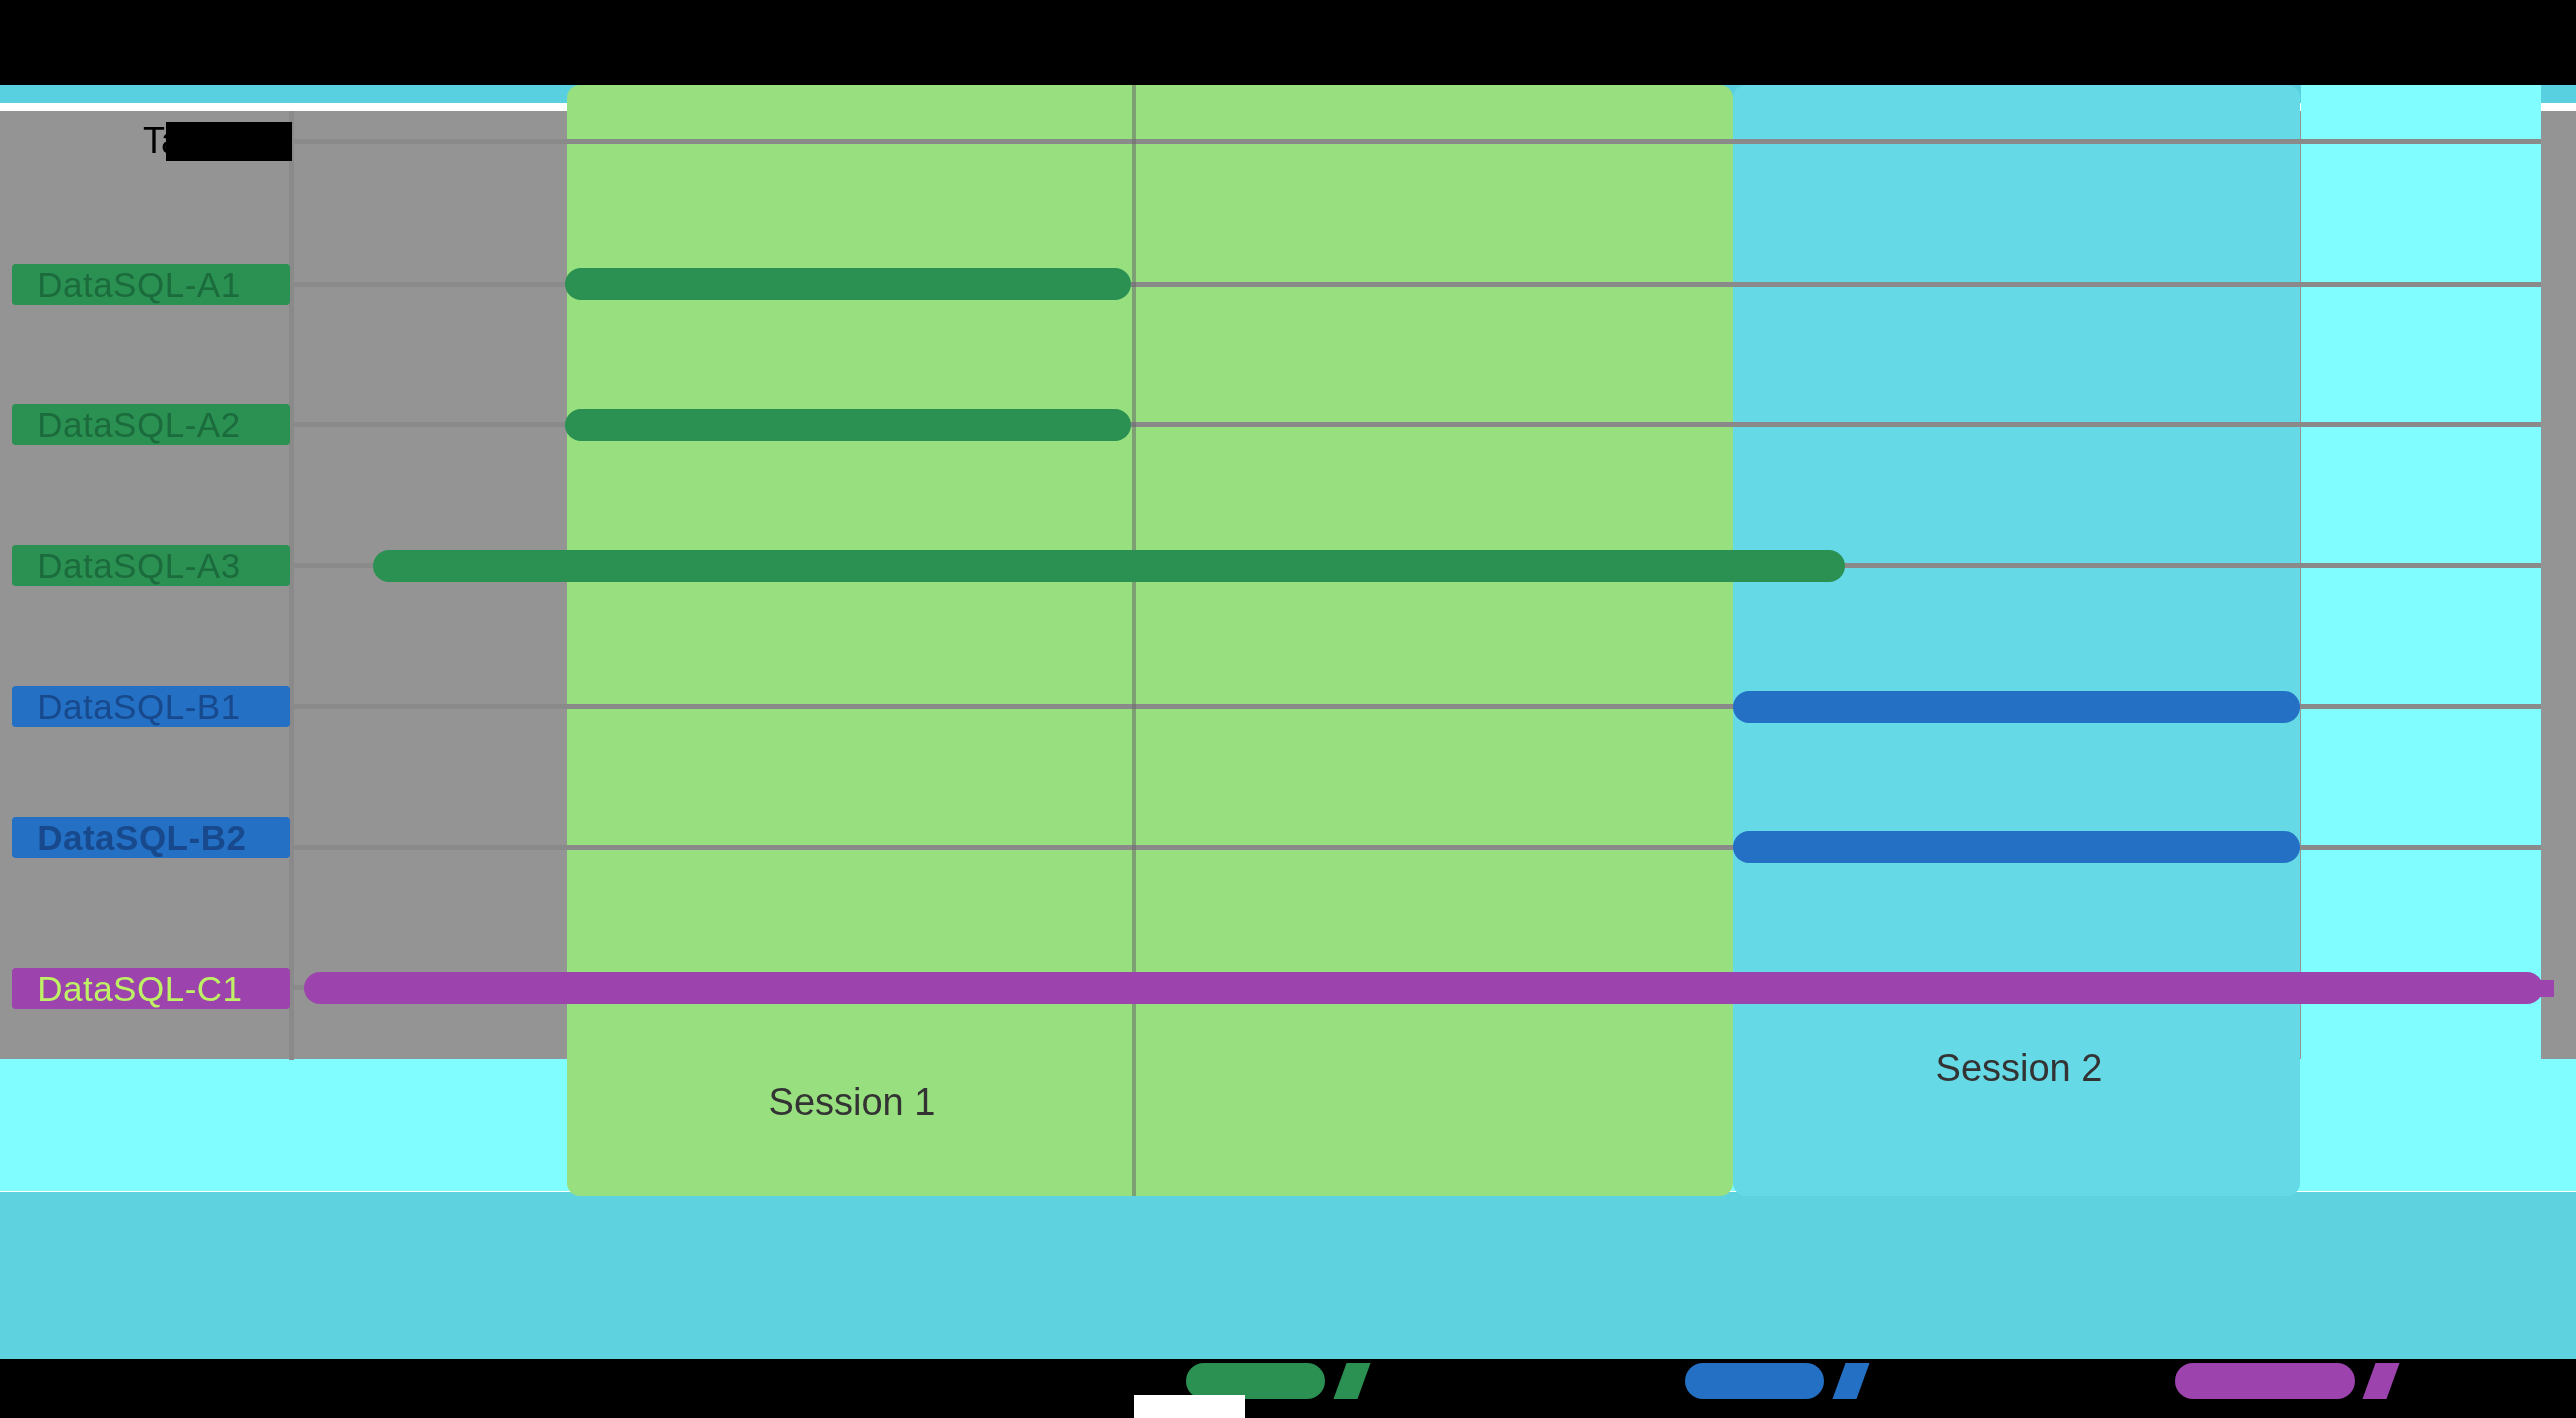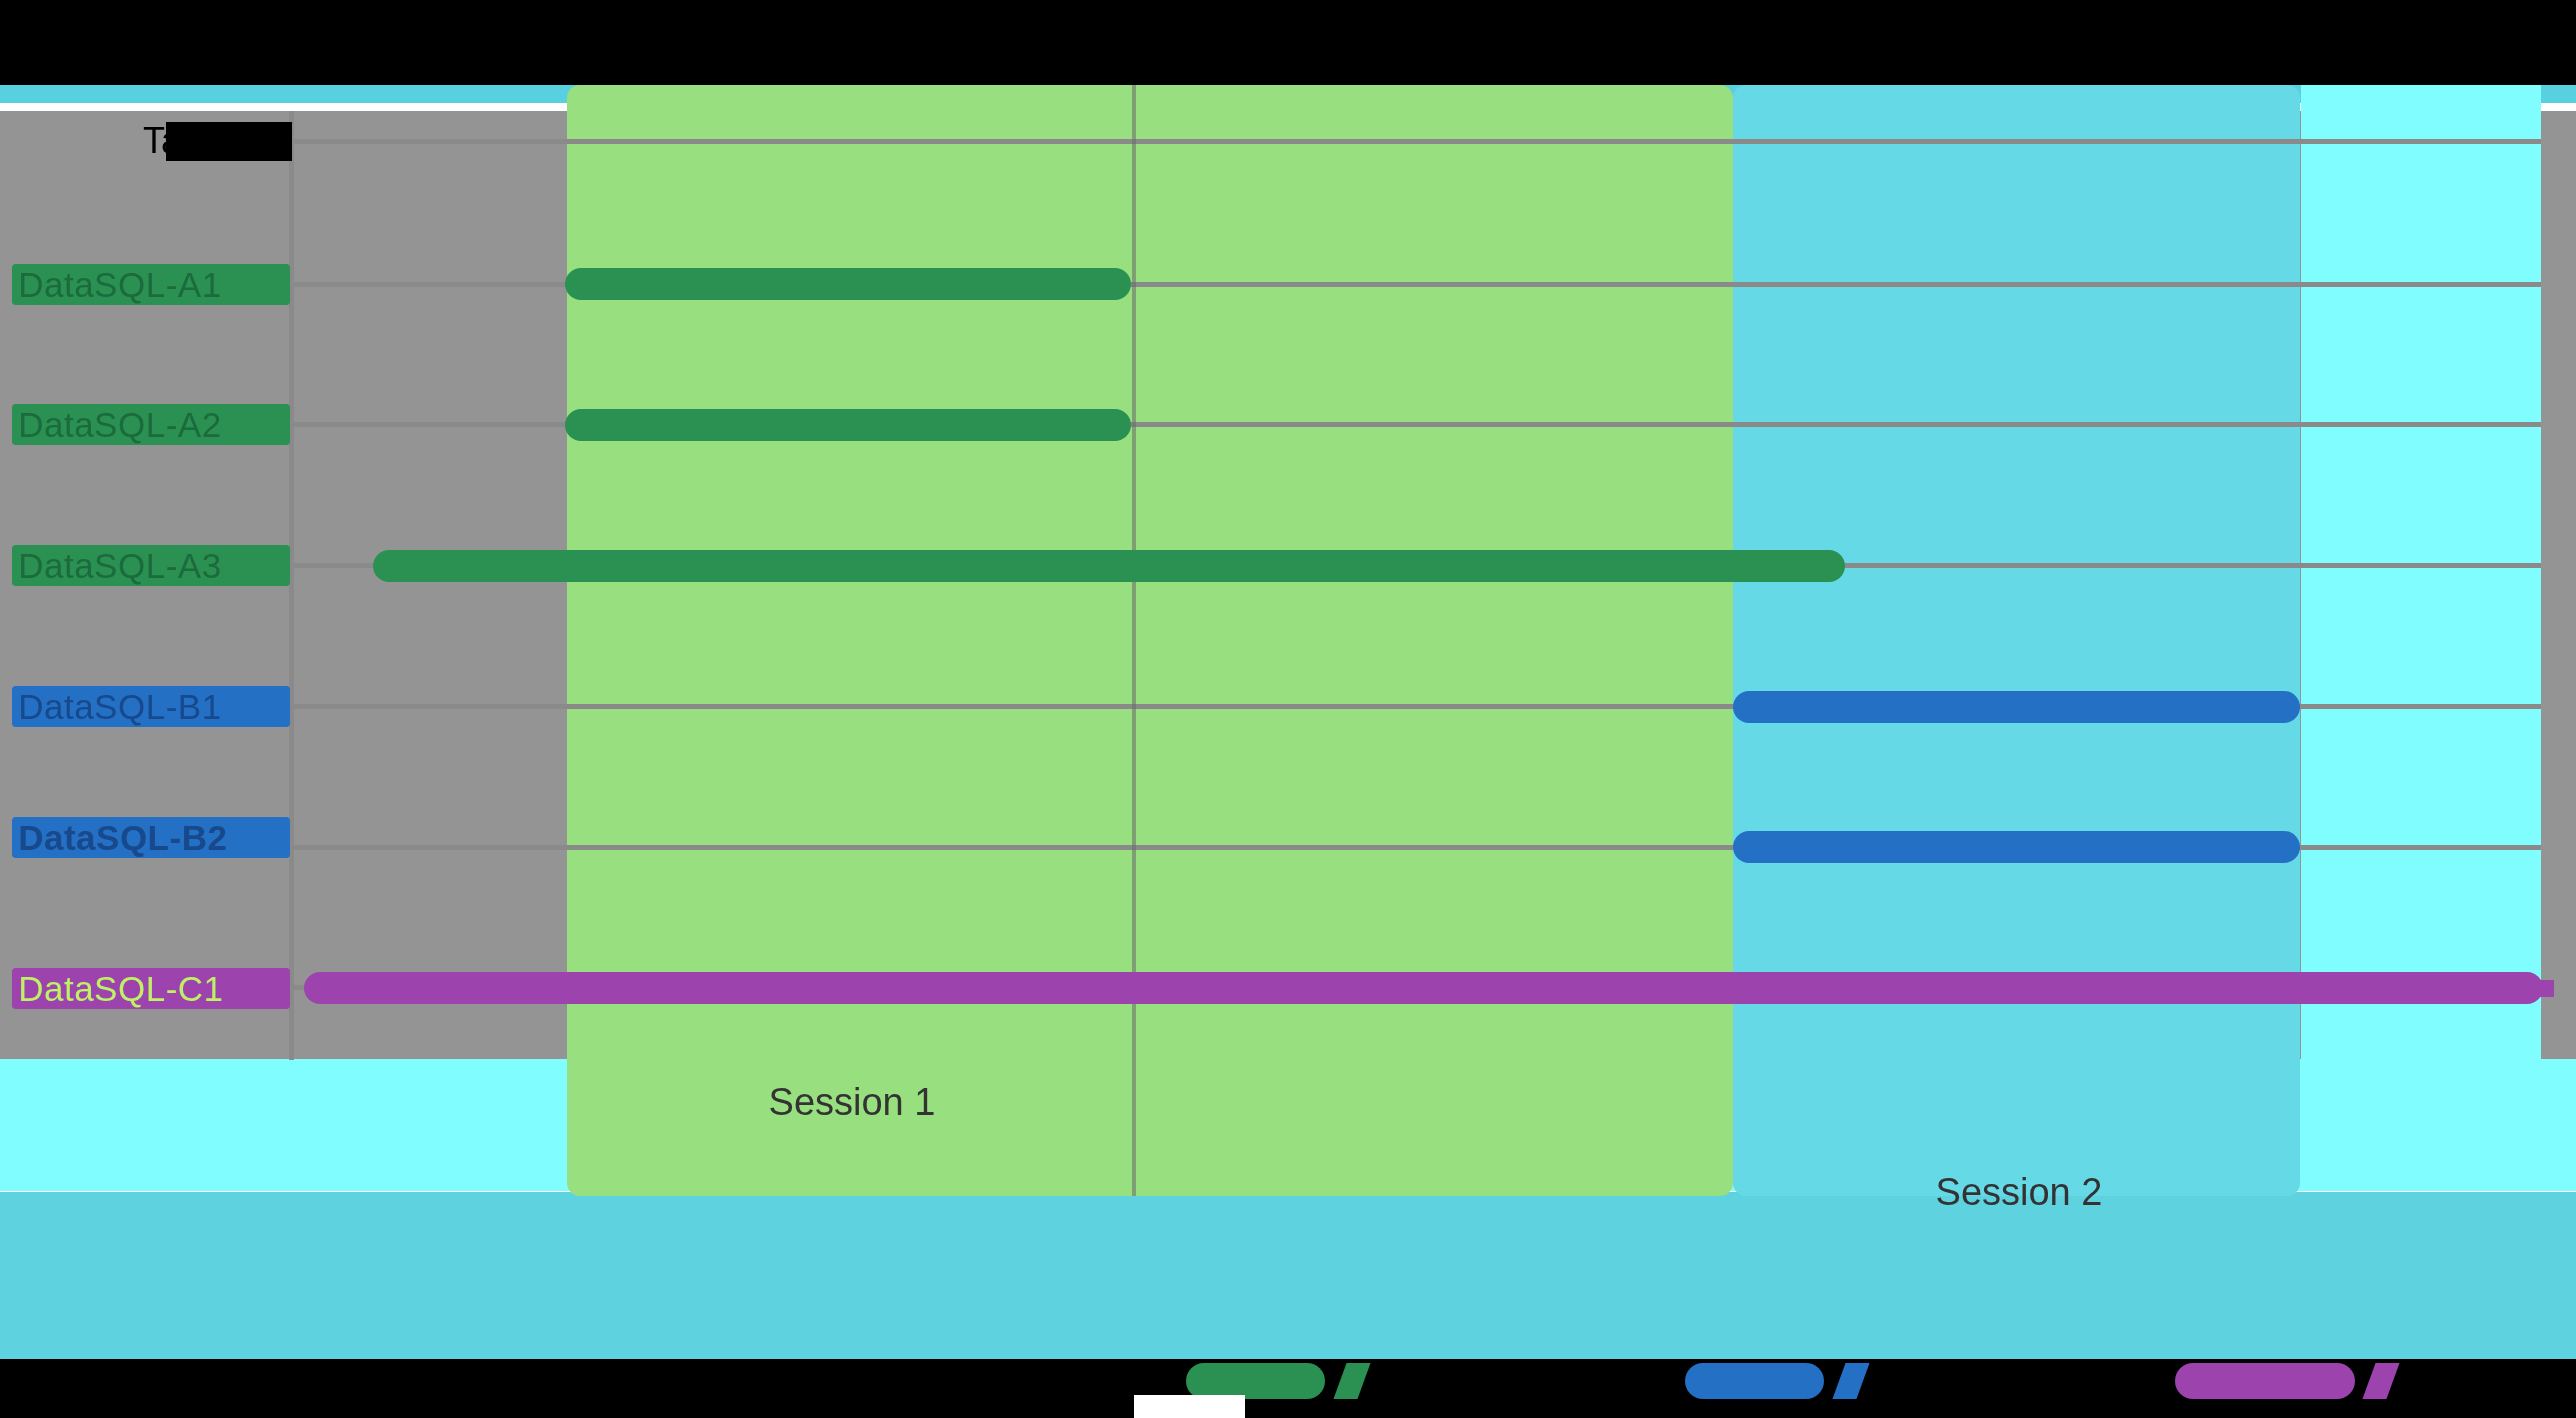--- a/index.html
+++ b/index.html
@@ -25,21 +25,21 @@
   .vline{width:4.7px;background:#8a8a8a;}
   .vline-session{left:1132px;top:85px;width:3.8px;height:1111px;background:rgba(105,105,105,0.55);}
   
   .bar{height:32px;border-radius:16px;}
   .bar-green{background:#2a9152;}
   .bar-blue{background:#2470c4;}
   .bar-purple{background:#9c43ae;}
   
   .chip{
     left:12.2px;width:278px;height:41px;border-radius:3.8px;
-    display:flex;align-items:center;padding-left:6px;box-sizing:border-box;
+    display:flex;align-items:center;padding-left:25px;box-sizing:border-box;
     font-size:35px;letter-spacing:0.5px;white-space:nowrap;
   }
   .chip-green{background:#2a9152;color:#1b6b3c;}
   .chip-blue{background:#2470c4;color:#17498c;}
   .chip-purple{background:#9c43ae;color:#bef264;}
   
   .corner-label{left:143px;top:120px;font-size:36px;color:#000000;}
   .session-label{font-size:38px;color:#333333;transform:translate(-50%,-50%);white-space:nowrap;}
   
   .occl{background:#000000;}
@@ -87,21 +87,21 @@
 
   <div class="abs bar bar-green" style="left:565px;top:268px;width:566px;"></div>
   <div class="abs bar bar-green" style="left:565px;top:409px;width:566px;"></div>
   <div class="abs bar bar-green" style="left:373px;top:550px;width:1472px;"></div>
   <div class="abs bar bar-blue" style="left:1733px;top:691px;width:567px;"></div>
   <div class="abs bar bar-blue" style="left:1733px;top:831px;width:567px;"></div>
   <div class="abs bar bar-purple" style="left:304px;top:972px;width:2239px;"></div>
   <div class="abs" style="left:2539px;top:980px;width:15px;height:17px;background:#9c43ae;"></div>
 
   <div class="abs session-label" style="left:852px;top:1102px;">Session 1</div>
-  <div class="abs session-label" style="left:2019px;top:1192px;">Session 2</div>
+  <div class="abs session-label" style="left:2019px;top:1068px;">Session 2</div>
 
   <div class="abs lg-pill" style="left:1186px;width:139px;background:#2a9152;"></div>
   <div class="abs lg-slash" style="left:1340px;background:#2a9152;"></div>
   <div class="abs lg-pill" style="left:1685px;width:139px;background:#2470c4;"></div>
   <div class="abs lg-slash" style="left:1839px;background:#2470c4;"></div>
   <div class="abs lg-pill" style="left:2175px;width:180px;background:#9c43ae;"></div>
   <div class="abs lg-slash" style="left:2369px;background:#9c43ae;"></div>
 
   <div class="abs notch-white"></div>
 

